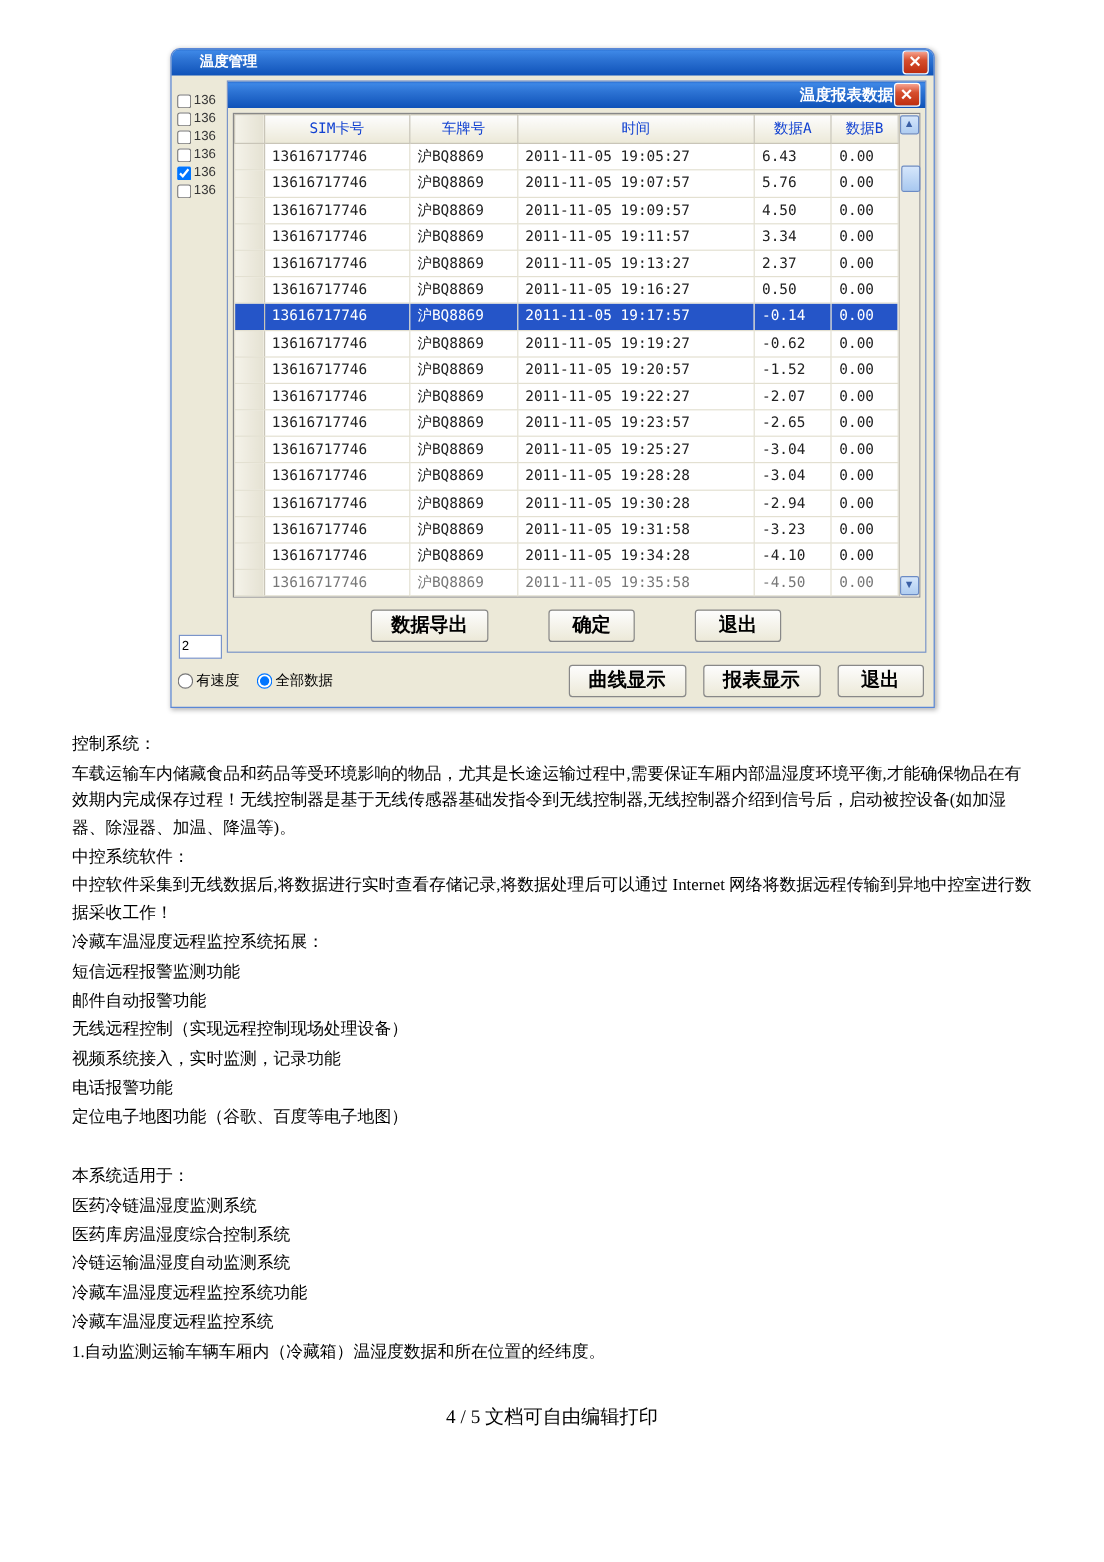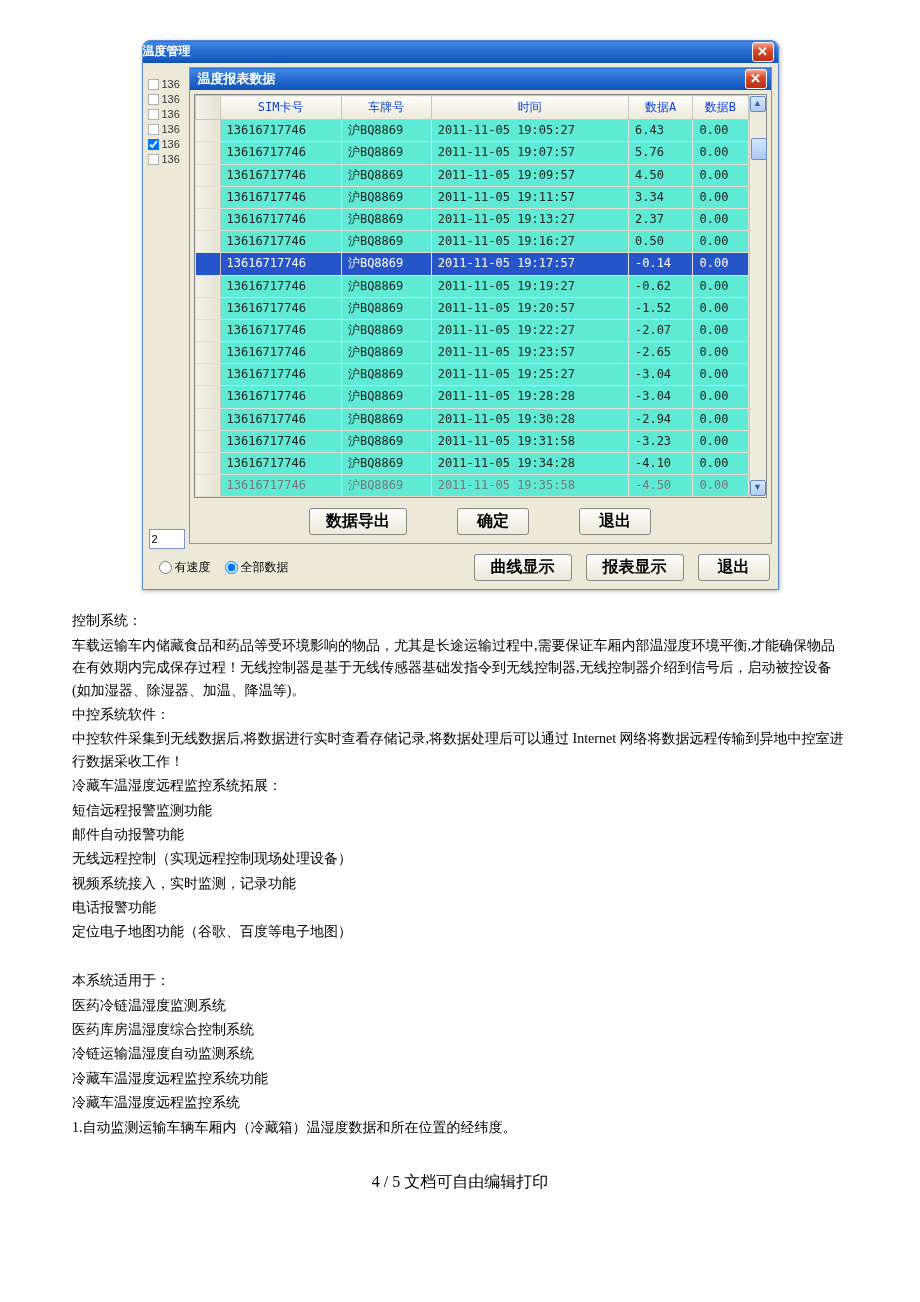--- a/index.html
+++ b/index.html
@@ -27,21 +27,21 @@
     font-size: 12px;
   }
   .titlebar-outer {
     background: linear-gradient(to bottom, #2a6ed0 0%, #3d87e6 8%, #2c72d3 40%, #0f52b8 100%);
     color: #fff;
     height: 22px;
     border-top-left-radius: 7px;
     border-top-right-radius: 7px;
     display: flex;
     align-items: center;
-    padding: 0 4px 0 0;
+    padding: 0 4px 0 24px;
     font-weight: bold;
     font-size: 12px;
   }
   .titlebar-outer .title-txt { flex: 1; }
   .titlebar-outer .close-btn,
   .titlebar-inner .close-btn {
     width: 20px; height: 18px;
     background: linear-gradient(to bottom,#f7a491,#d64e2e 40%,#bd2d0f);
     border: 1px solid #fff;
     border-radius: 3px;
@@ -78,25 +78,25 @@
   .titlebar-inner {
     background: linear-gradient(to bottom, #2a6ed0 0%, #3d87e6 8%, #2c72d3 40%, #0f52b8 100%);
     color: #fff;
     height: 22px;
     display: flex;
     align-items: center;
     padding: 0 4px 0 8px;
     font-weight: bold;
     font-size: 13px;
   }
-  .titlebar-inner .title-txt { flex: 1; }
+  .titlebar-inner .title-txt { flex: 1; text-align: right; }
 
   .table-wrap {
     display: flex;
-    background: #5eead4;
+    background: #ffffff;
     border: 1px solid #888;
     margin: 4px;
   }
   .table-body { flex: 1; }
   table {
     border-collapse: collapse;
     width: 100%;
     font-size: 12px;
     font-family: "SimSun", monospace;
   }
@@ -180,30 +180,30 @@
     border: 1px solid #888;
     border-radius: 3px;
     padding: 2px 16px;
     cursor: pointer;
     min-width: 72px;
     font-weight: bold;
   }
   .outer-foot {
     display: flex;
     align-items: center;
-    padding: 6px 8px 8px 16px;
+    padding: 6px 8px 8px 5px;
     gap: 14px;
     font-size: 12px;
   }
   .outer-foot .spacer { flex: 1; }
   .radio-lbl { display: flex; align-items: center; gap: 3px; }
   .radio-lbl input { margin: 0; }
 
   
-  .prose p { margin: 2px 12px; }
+  .prose p { margin: 2px 0; }
   .footer-page { text-align: center; font-size: 16px; margin-top: 30px; }
 </style>
 </head>
 <body>
 
 <div class="page">
 
   <div class="win-outer">
     <div class="titlebar-outer">
       <span class="title-txt">温度管理</span>

